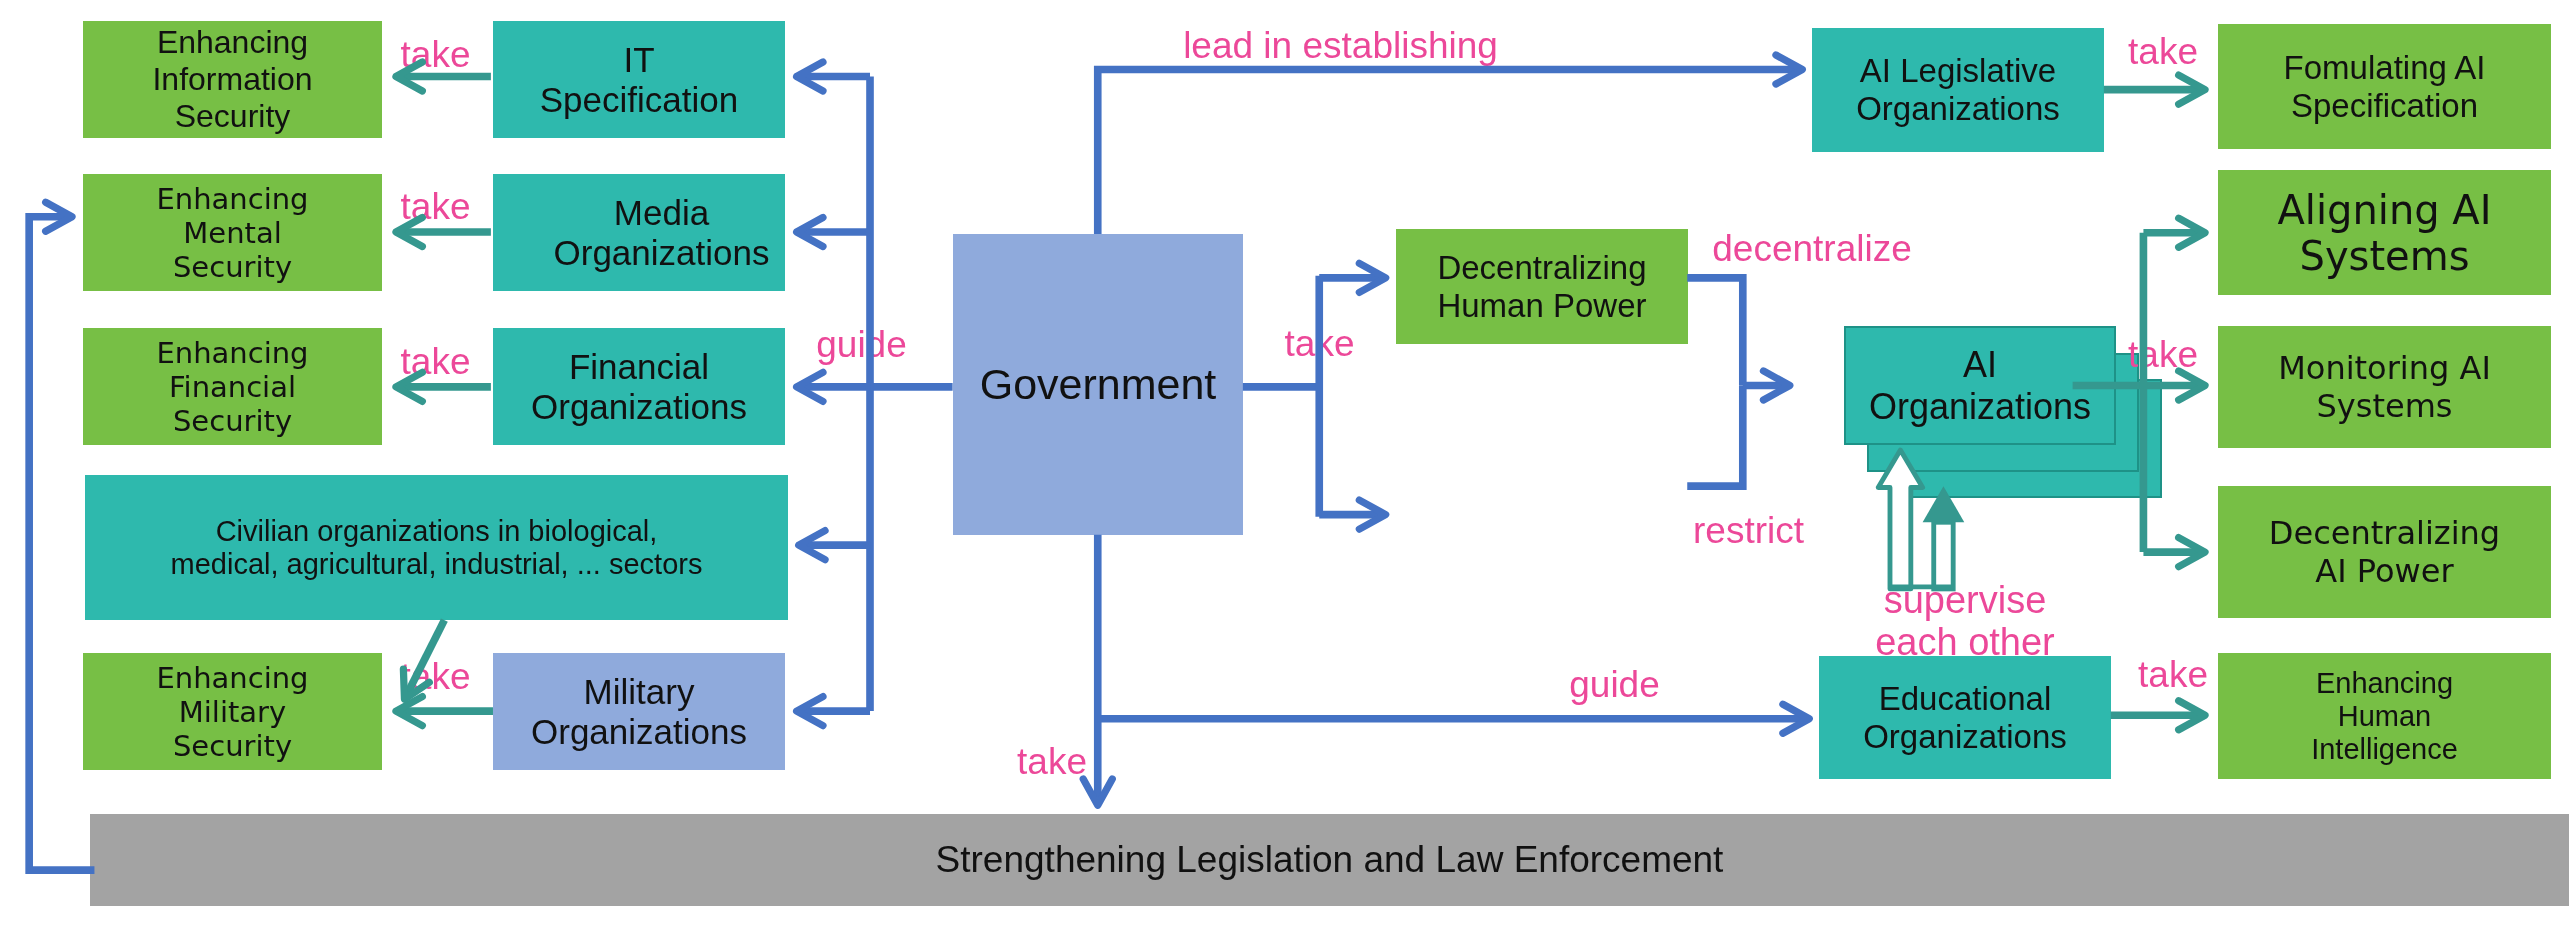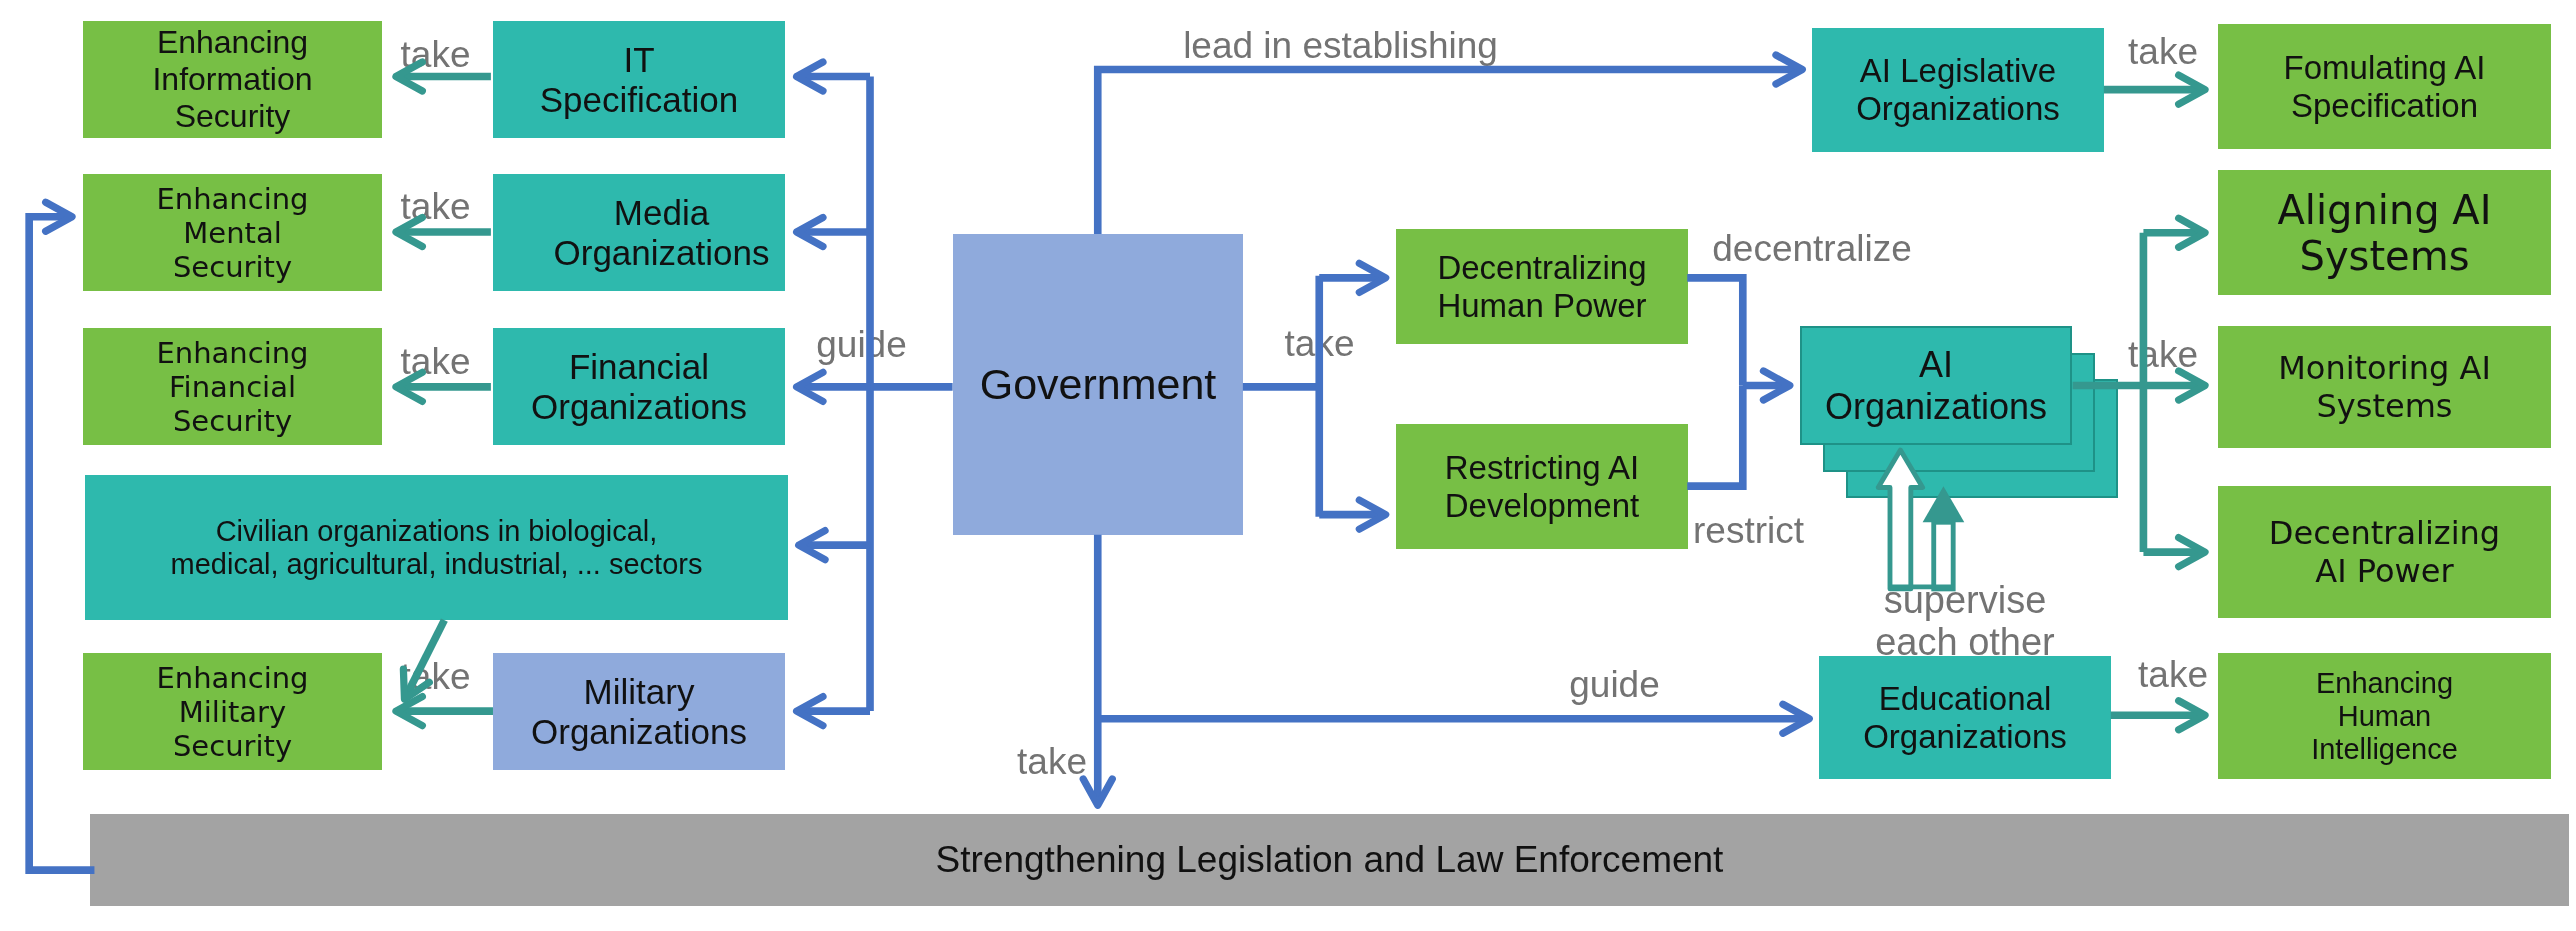--- a/index.html
+++ b/index.html
@@ -5,31 +5,31 @@
   html,body{margin:0;padding:0;background:#ffffff;}
   .stage{
     position:relative;width:2576px;height:932px;background:#ffffff;
     font-family:"Liberation Sans",sans-serif;overflow:hidden;
   }
   .box{
     position:absolute;display:flex;align-items:center;justify-content:center;
     text-align:center;color:#111;box-sizing:border-box;
   }
   .lbl{
-    position:absolute;color:#737373;text-align:center;line-height:1.08;
+    position:absolute;color:#ec4899;text-align:center;line-height:1.08;
     font-family:"Liberation Sans",sans-serif;
   }
   .prelines{white-space:pre-line;}
   .teal{background:#2EB9AD;}
   .green{background:#77BF45;}
   .peri{background:#8FAADC;}
   .bar{background:#a3a3a3;}
   .cond{font-family:"Liberation Sans",sans-serif;}
   .wide{font-family:"DejaVu Sans",sans-serif;}
-  .stackbox{background:#2EB9AD;border:2.8px solid #1E9287;}
+  .stackbox{background:#2EB9AD;border:2.8px solid #1E9287;margin-left:44px;}
   svg.overlay{position:absolute;left:0;top:0;pointer-events:none;}
 </style>
 </head>
 <body>
 
 <div class="stage">
 
   <div class="box green cond prelines" style="left:83px;top:21px;width:299px;height:117px;font-size:32px;">Enhancing
 Information
 Security</div>
@@ -52,22 +52,20 @@
   <div class="box peri cond prelines" style="left:493px;top:653px;width:292px;height:117px;font-size:35px;">Military
 Organizations</div>
 
   <div class="box teal cond prelines" style="left:85px;top:475px;width:703px;height:145px;font-size:29px;">Civilian organizations in biological,
 medical, agricultural, industrial, ... sectors</div>
 
   <div class="box peri cond" style="left:953px;top:234px;width:290px;height:301px;font-size:43px;">Government</div>
 
   <div class="box green cond prelines" style="left:1396px;top:229px;width:292px;height:115px;font-size:33px;">Decentralizing
 Human Power</div>
-  <div class="box green cond prelines" style="left:1396px;top:424px;width:292px;height:125px;font-size:33px;">Restricting AI
-Development</div>
 
   <div class="box stackbox" style="left:1846px;top:379px;width:272px;height:119px;"></div>
   <div class="box stackbox" style="left:1823px;top:353px;width:272px;height:119px;"></div>
   <div class="box stackbox cond prelines" style="left:1800px;top:326px;width:272px;height:119px;font-size:36px;">AI
 Organizations</div>
 
   <div class="box teal cond prelines" style="left:1812px;top:28px;width:292px;height:124px;font-size:33px;">AI Legislative
 Organizations</div>
 
   <div class="box green cond prelines" style="left:2218px;top:24px;width:333px;height:125px;font-size:33px;">Fomulating AI

